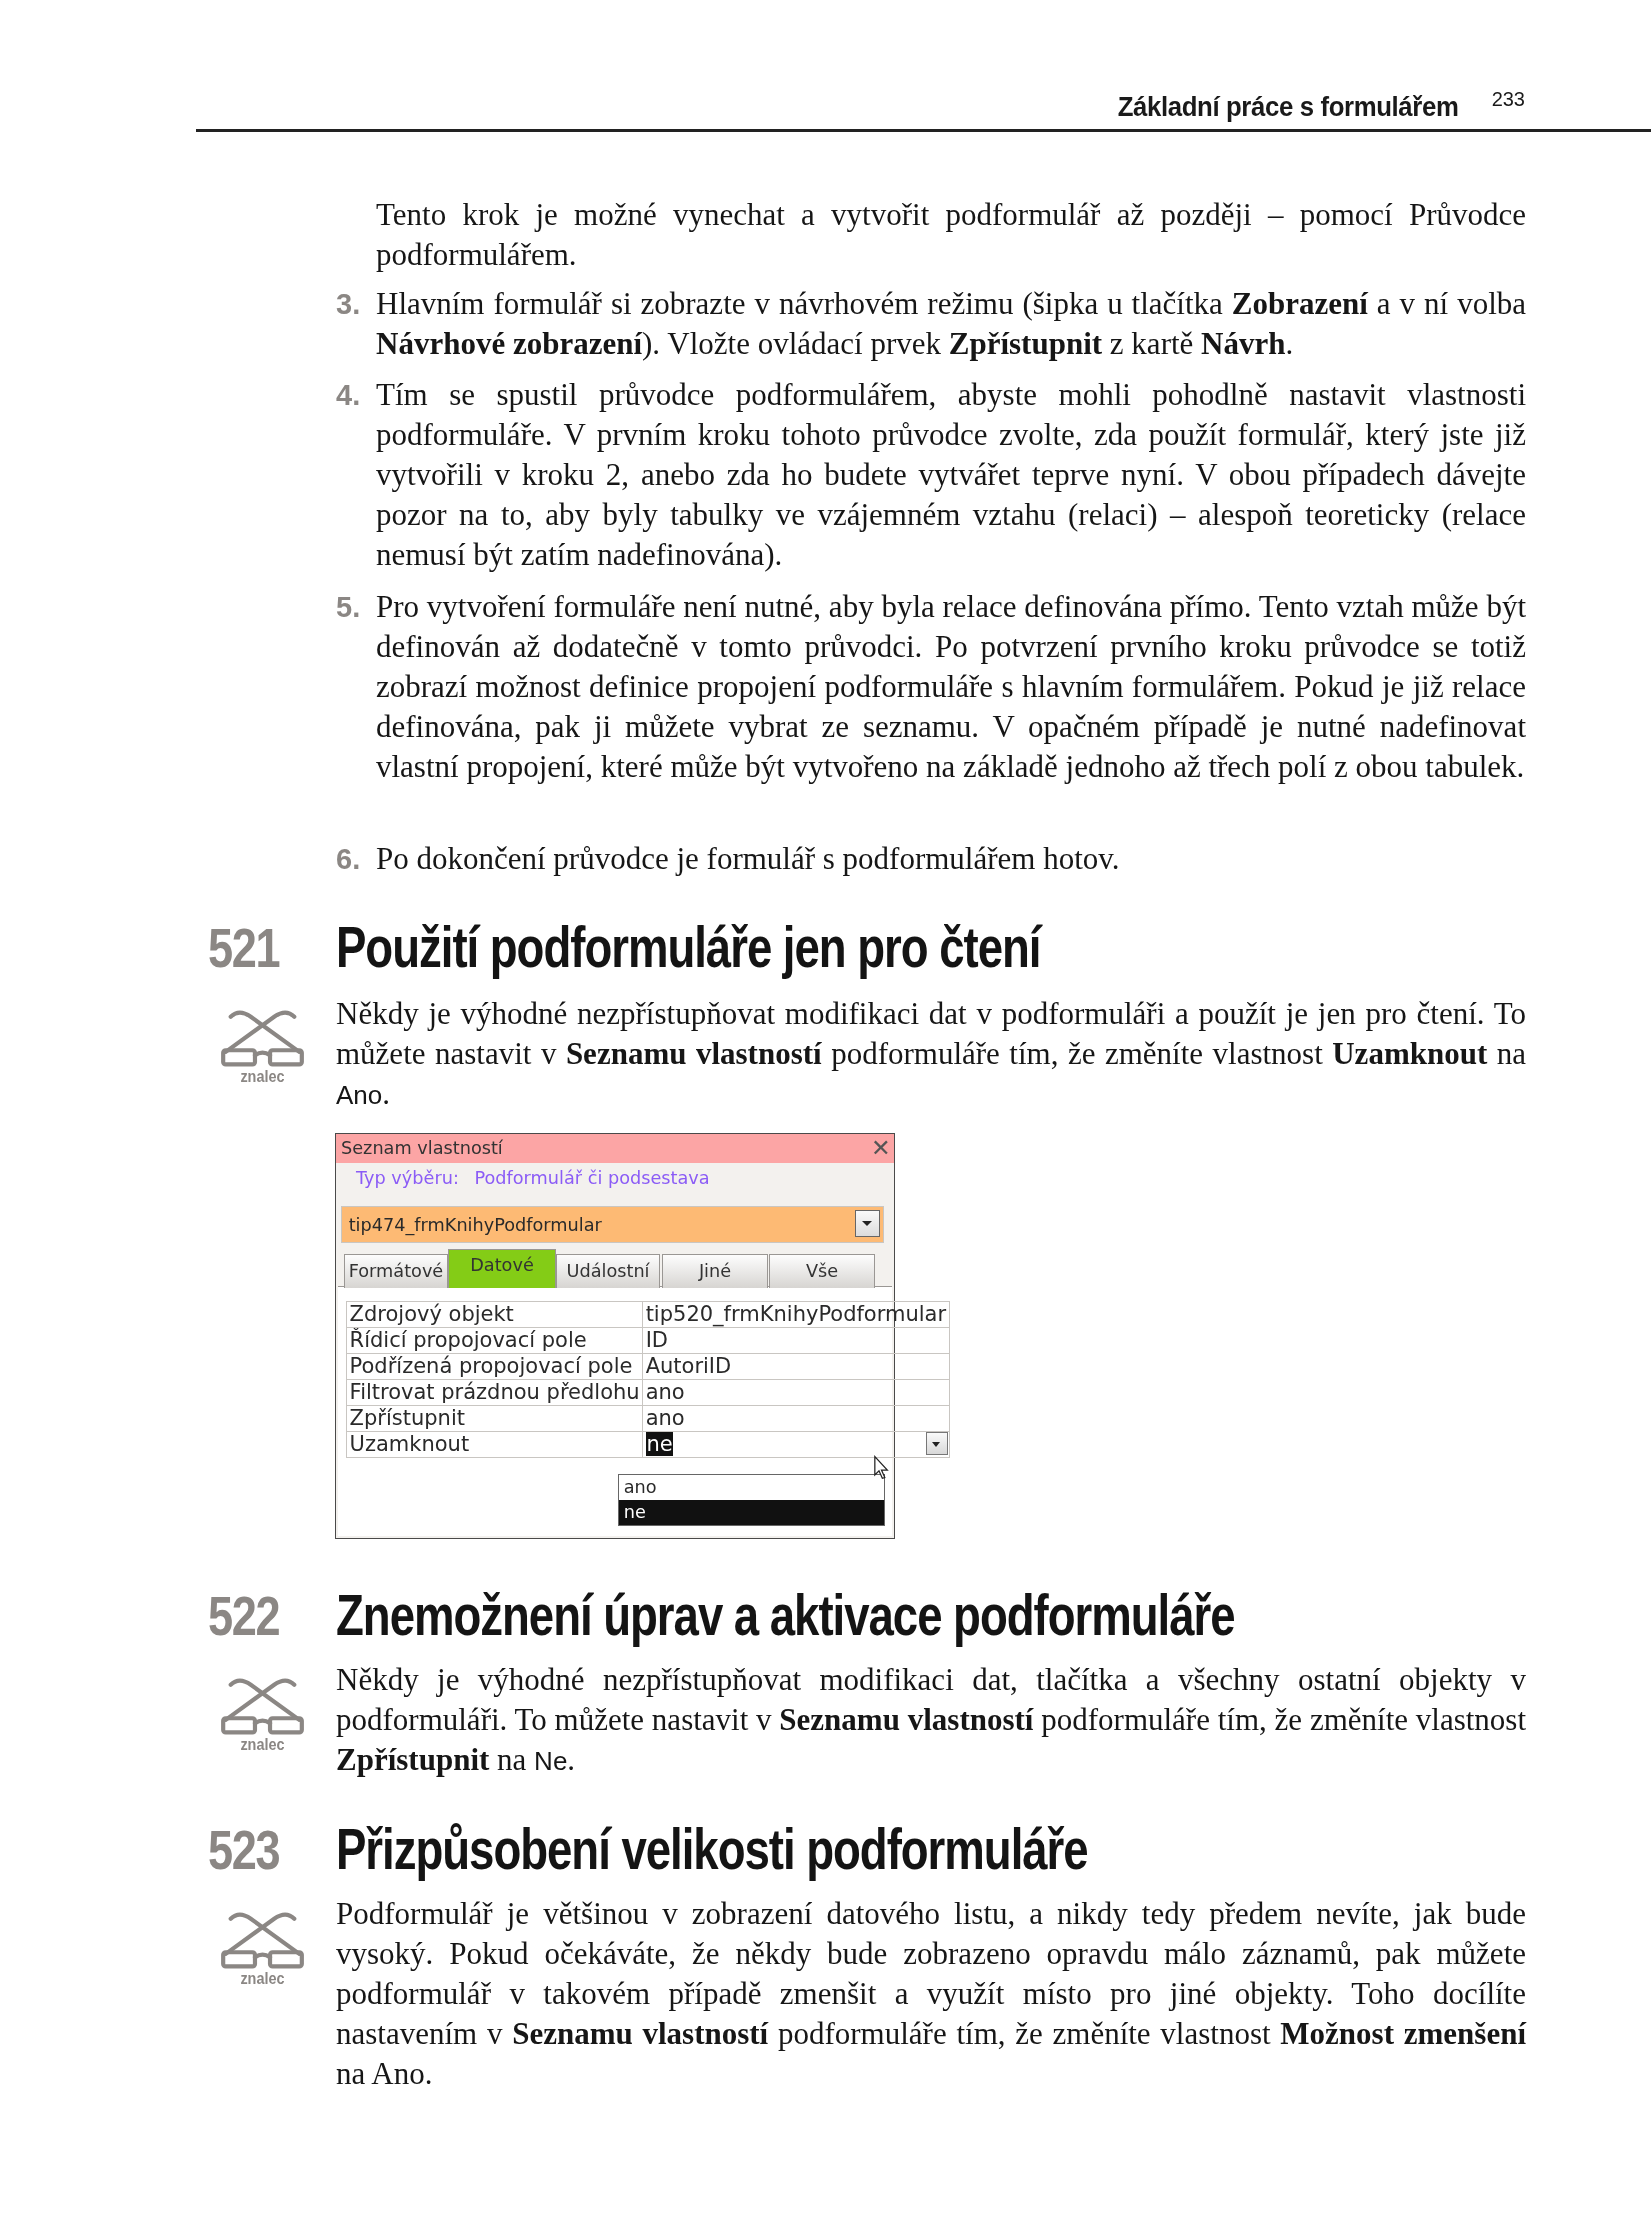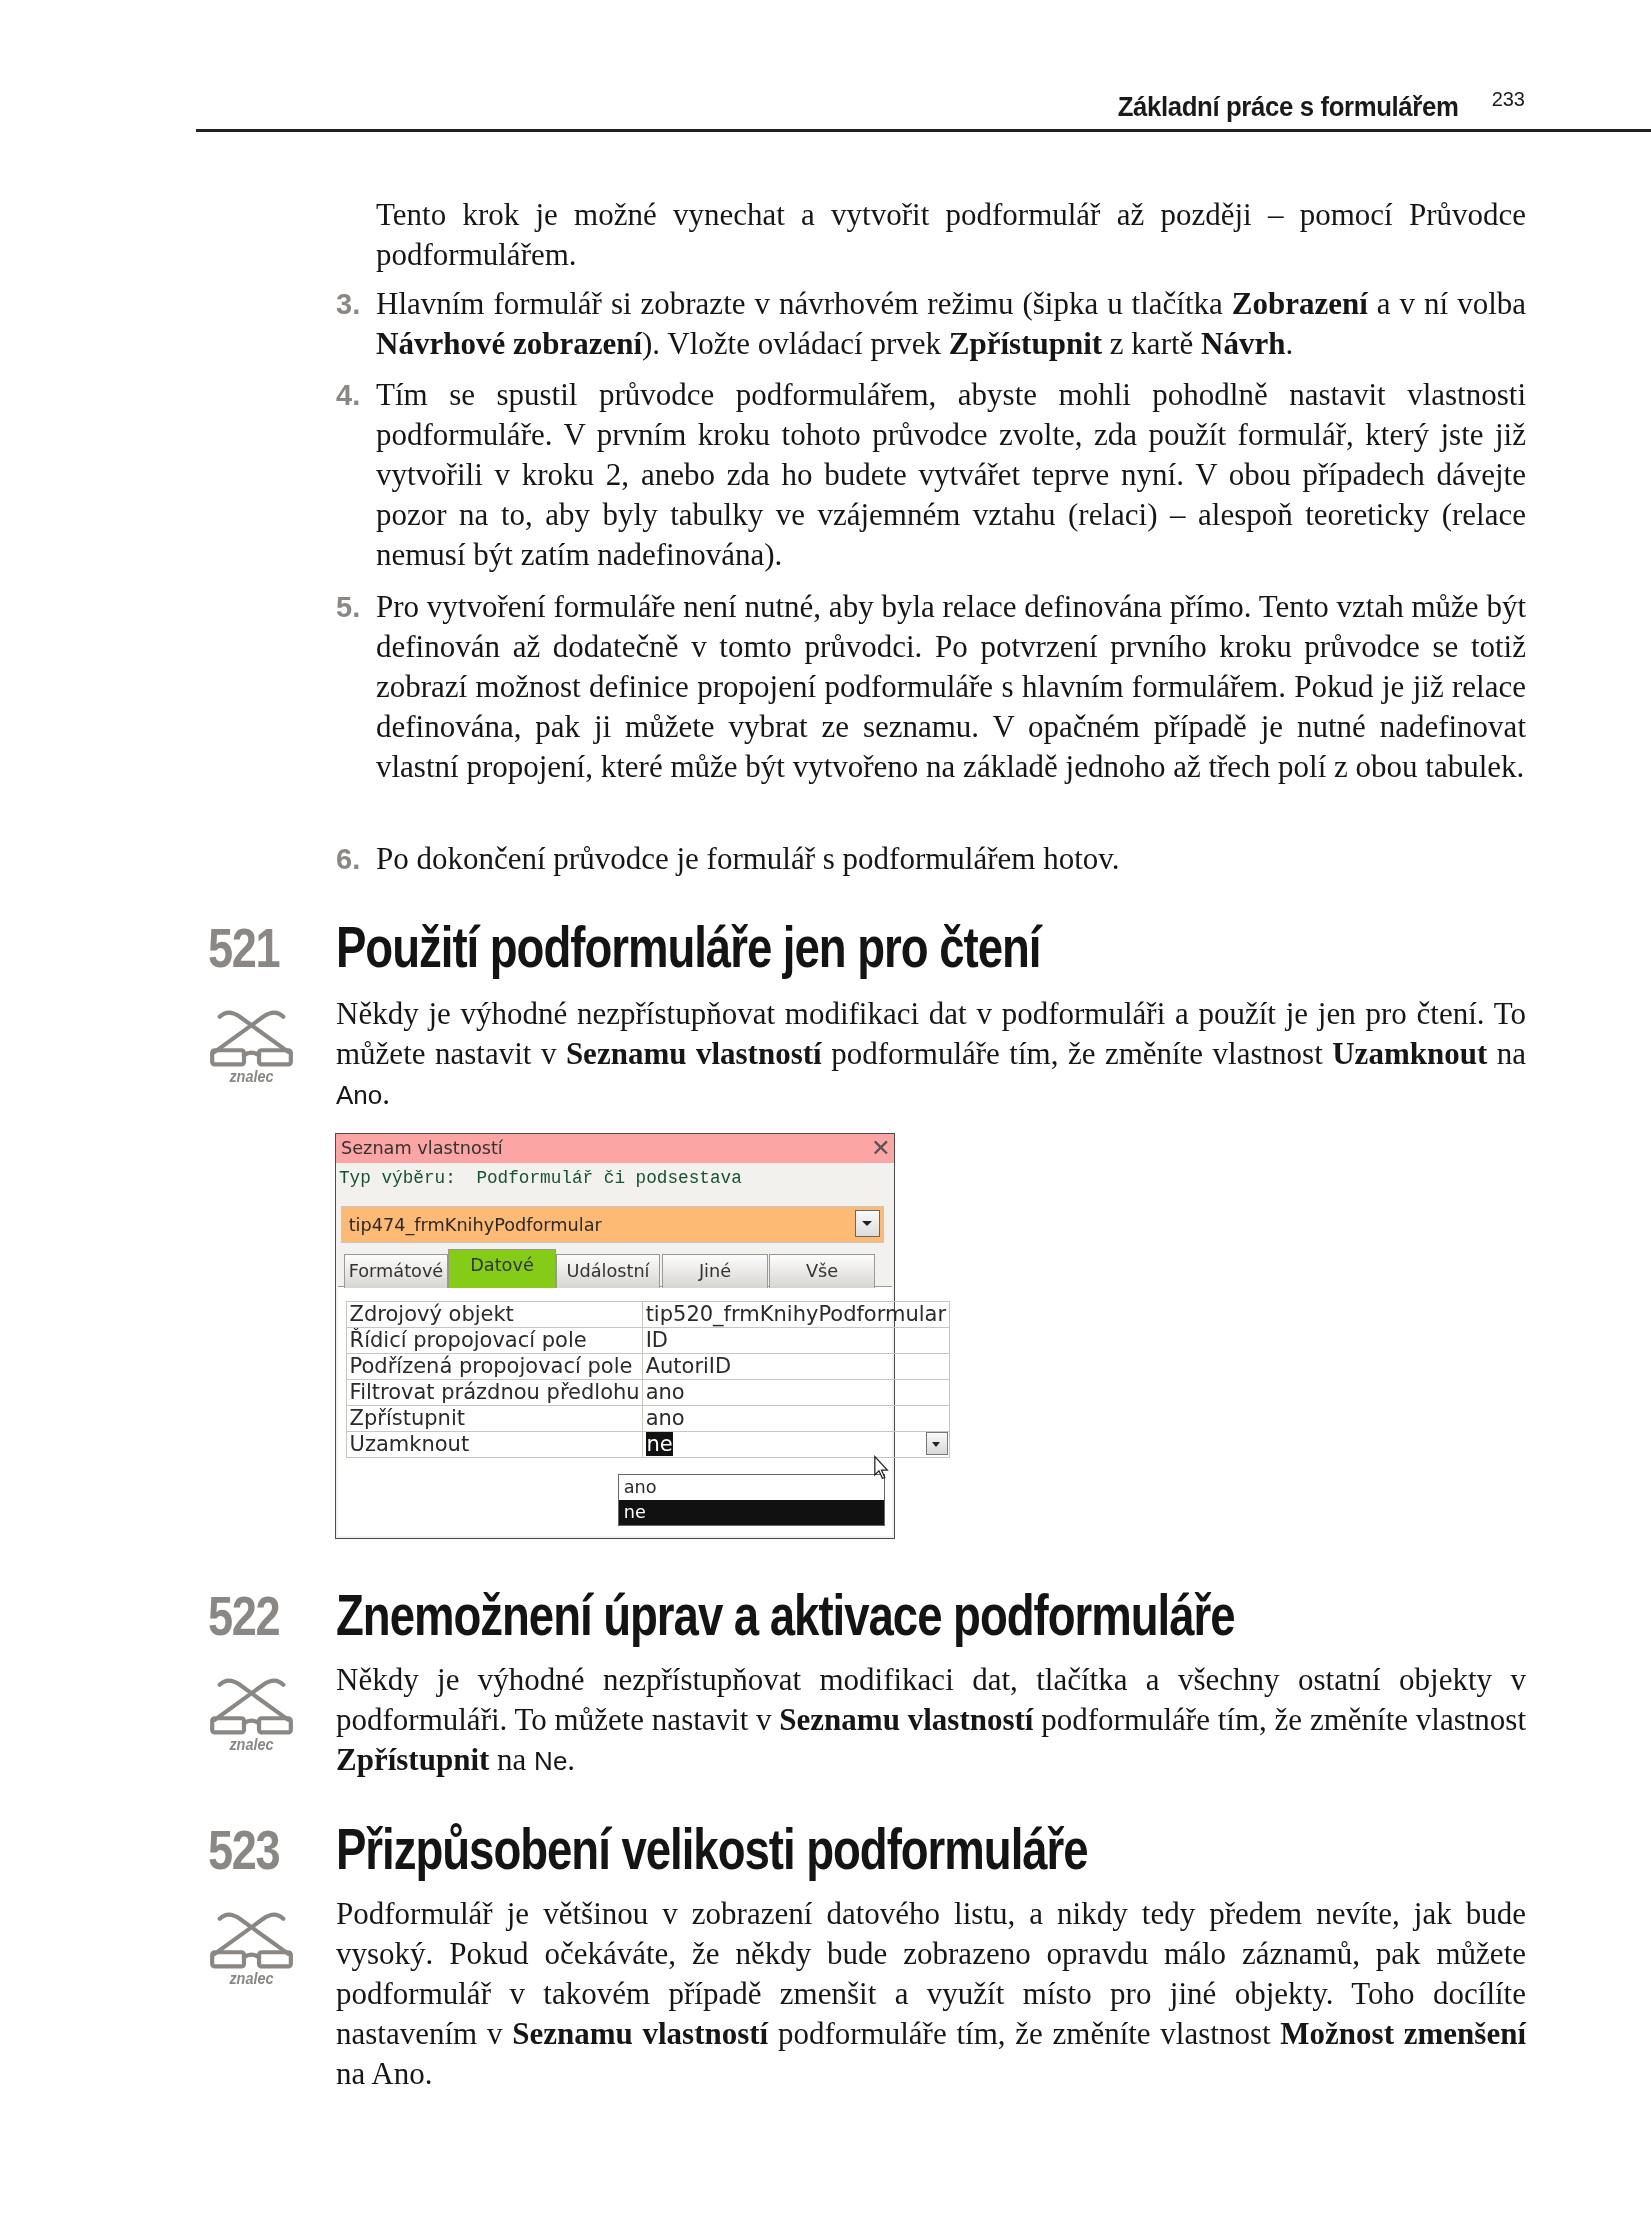--- a/index.html
+++ b/index.html
@@ -18,30 +18,30 @@
   .list-num { position: absolute; left: 0; top: 0; width: 37px; font-family: "Liberation Sans", sans-serif; font-weight: bold; font-size: 29px; color: #8b8784; line-height: 40px; }
   .list-text { margin-left: 40px; text-align: justify; }
   b { font-weight: bold; }
   .uiword { font-family: "Liberation Sans", "DejaVu Sans", sans-serif; font-size: 26px; }
 
   
   .sec-num { position: absolute; left: 208px; font-family: "Liberation Sans", sans-serif; font-weight: bold; font-size: 55px; color: #8b8784; letter-spacing: -1.7px; transform: scaleX(0.82); transform-origin: left; line-height: 1; }
   .sec-title { position: absolute; left: 336px; font-family: "Liberation Sans", sans-serif; font-weight: bold; font-size: 57px; color: #141414; letter-spacing: -1.3px; transform: scaleX(0.80); transform-origin: left; line-height: 1; white-space: nowrap; }
 
   
-  .znalec { position: absolute; left: 208px; width: 87px; height: 84px; font-style: italic; }
+  .znalec { position: absolute; left: 219px; width: 87px; height: 84px; }
   .znalec svg { position: absolute; left: 0; top: 0; }
   .znalec-label { position: absolute; left: 0; width: 87px; top: 62px; text-align: center; font-family: "Liberation Sans", sans-serif; font-weight: bold; font-size: 17px; color: #8b8784; transform: scaleX(0.85); }
 
   
   .dialog { position: absolute; left: 335px; top: 1133px; width: 560px; height: 406px; border: 1.7px solid #4a4a4a; background: #f3f1ee; font-family: "DejaVu Sans", "Liberation Sans", sans-serif; font-size: 17.7px; color: #2a2a2a; box-sizing: border-box; }
   .dlg-titlebar { position: absolute; left: 0; right: 0; top: 0; height: 29px; background: #fca5a5; }
   .dlg-title { position: absolute; left: 5px; top: 4.2px; color: #333; font-size: 17.7px; }
   .dlg-close { position: absolute; right: 3.4px; top: 0px; font-size: 23.5px; font-weight: bold; color: #555; line-height: 29px; }
-  .dlg-type { position: absolute; left: 3px; top: 34px; color: #14532d; font-family: Liberation Mono, monospace; }
+  .dlg-type { position: absolute; left: 20px; top: 34px; color: #8b5cf6; }
   .dlg-type-label { margin-right: 10px; }
   .dlg-select { position: absolute; left: 5px; top: 72px; width: 543px; height: 37px; background: #fdba74; border: 1.7px solid #c9c6c2; box-sizing: border-box; }
   .dlg-select-value { position: absolute; left: 6.7px; top: 7.6px; }
   .dlg-select-btn { position: absolute; right: 3.4px; top: 3.4px; width: 25px; height: 27px; border: 1.7px solid #666; background: linear-gradient(#fafafa, #dcdcdc); box-sizing: border-box; }
   .dlg-select-btn::after { content: ""; position: absolute; left: 6.7px; top: 10px; border-left: 5px solid transparent; border-right: 5px solid transparent; border-top: 5.9px solid #222; }
 
   .dlg-tabs { position: absolute; left: 8px; top: 115px; width: 546px; height: 39px; }
   .dlg-tab { position: absolute; top: 5px; height: 34px; border: 1.7px solid #9a9794; border-bottom: none; background: linear-gradient(#fdfdfd, #d7d5d2); box-sizing: border-box; text-align: center; line-height: 32px; font-size: 17.7px; color: #333; }
   .dlg-tab.active { top: 0; height: 39px; background: #84cc16; line-height: 30px; z-index: 2; }
   .dlg-panel { position: absolute; left: 1.7px; right: 1.7px; top: 152px; bottom: 1.7px; background: #fff; border-top: 1.7px solid #9a9794; }

